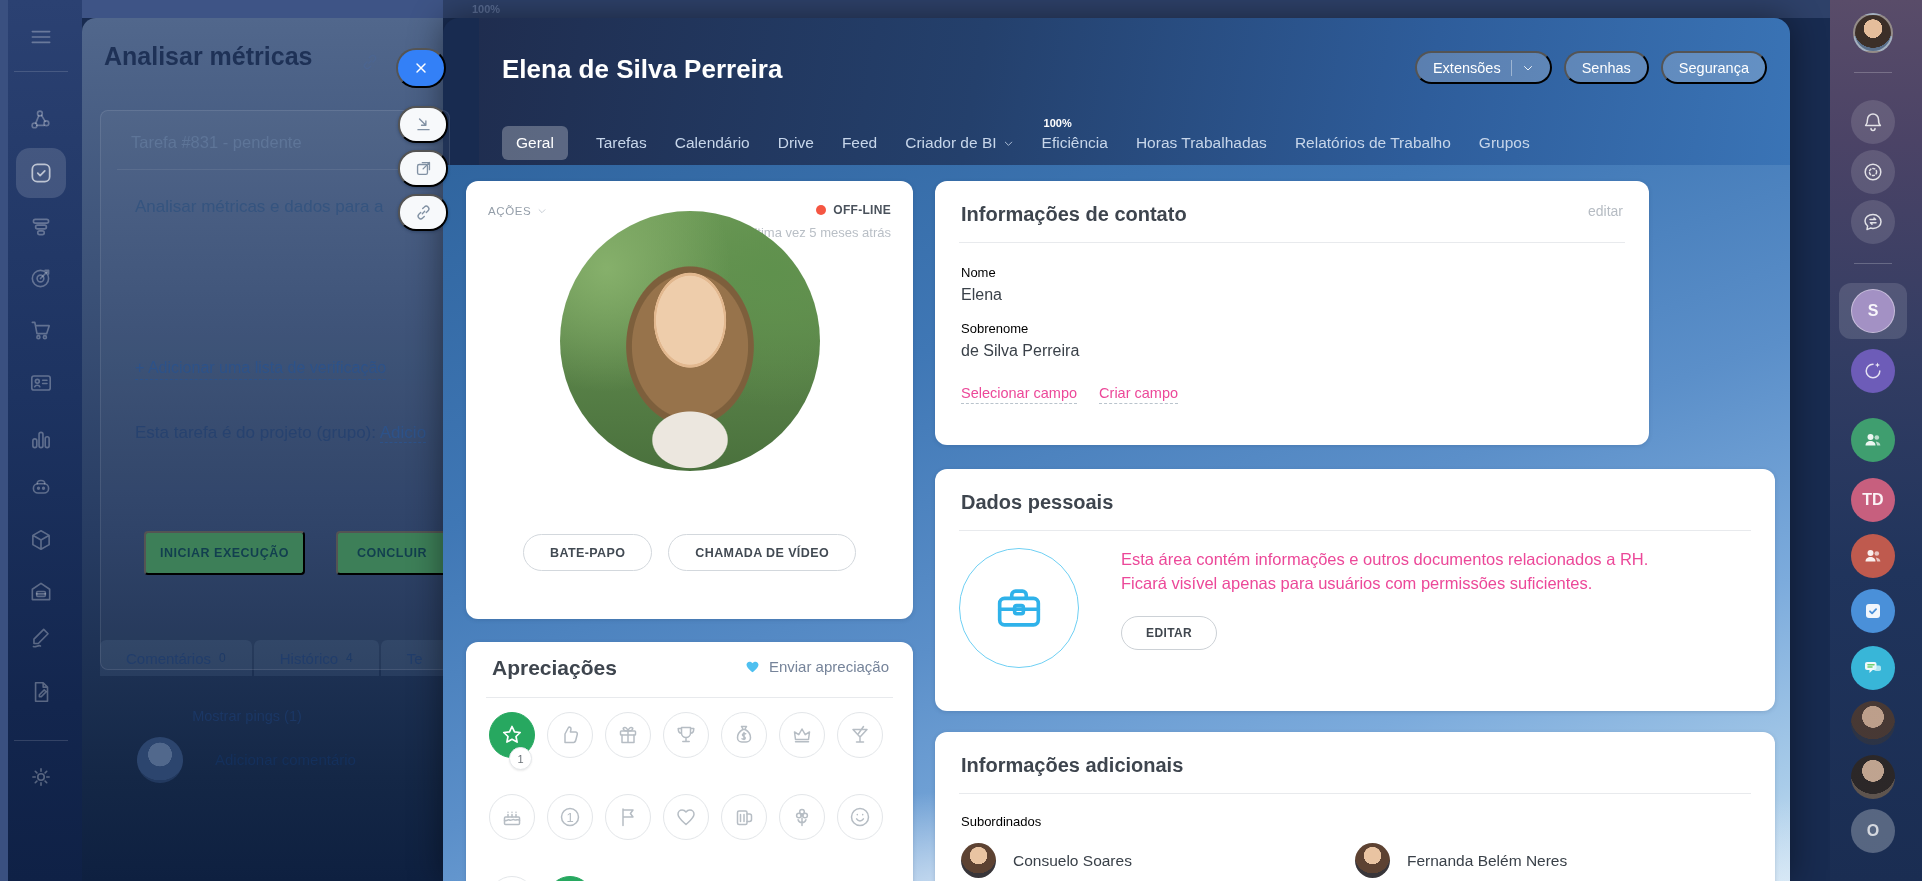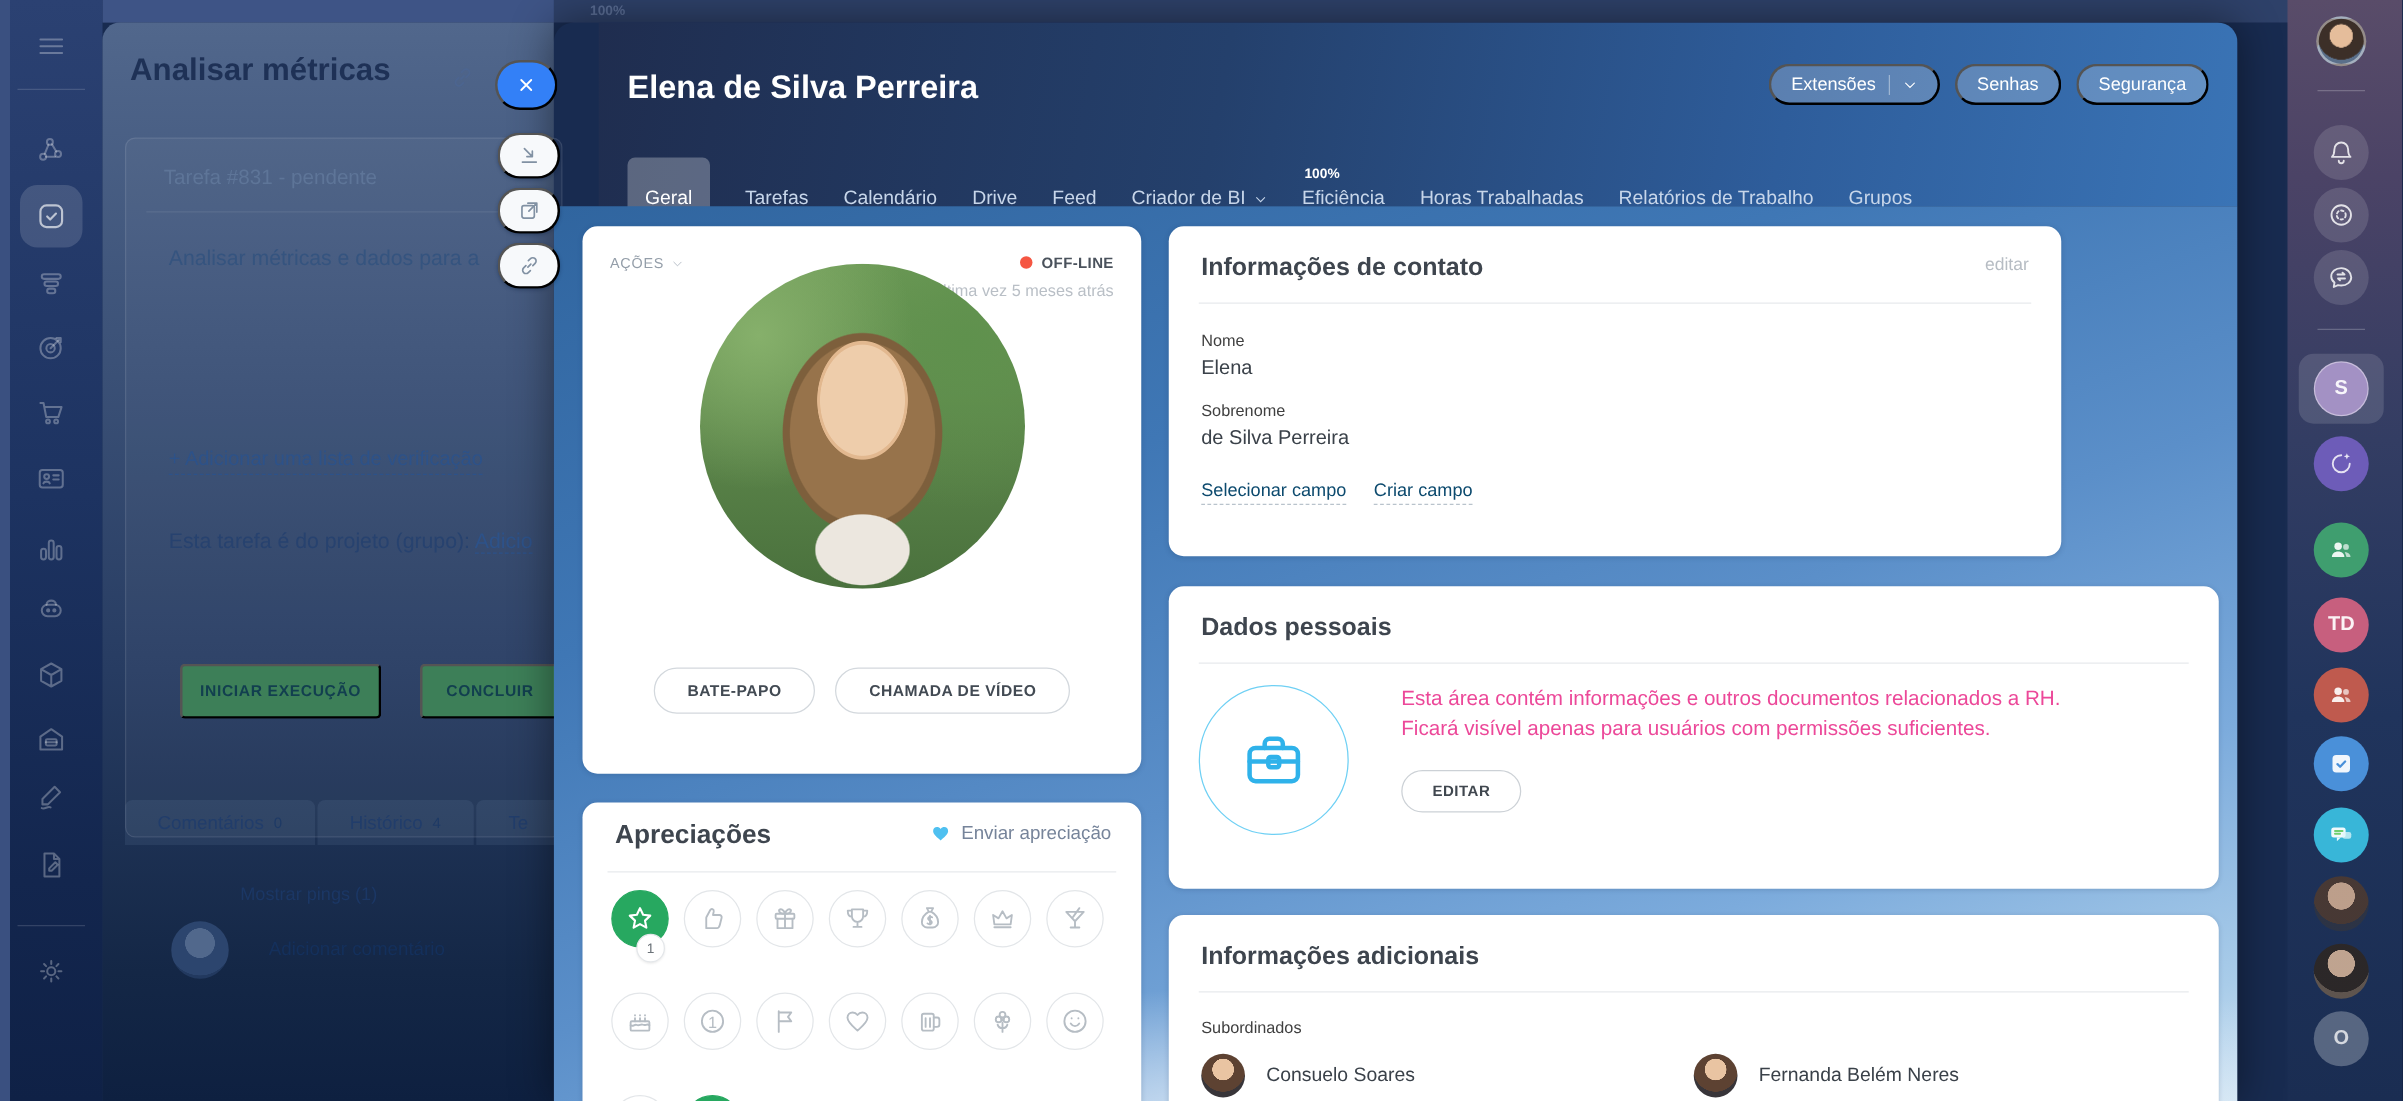--- a/index.html
+++ b/index.html
@@ -57,21 +57,21 @@
   .m-header { position:relative; height:147px;
     background:linear-gradient(100deg,#1f2d4f 0%,#24406c 38%,#2e5d9b 72%,#3a74b6 100%);margin-left:36px; }
   .m-title { left:23px; top:36px; font-size:26px; font-weight:bold; color:#fff; }
   .m-hbtns { right:23px; top:33px; display:flex; gap:12px; }
   .hbtn { height:33px; border-radius:17px; background:rgba(255,255,255,.22); color:#fff; font-size:14.5px;
     display:flex; align-items:center; padding:0 16px; gap:10px; }
   .hbtn .vdiv { width:1px; height:16px; background:rgba(255,255,255,.4); }
   .hbtn svg { width:12px; height:12px; stroke:#fff; fill:none; stroke-width:1.8; stroke-linecap:round; }
   .m-tabs { left:23px; top:108px; display:flex; align-items:center; gap:28px; }
   .m-tab { font-size:15.5px; color:#c7d6ea; display:flex; align-items:center; gap:6px; position:relative; white-space:nowrap; }
-  .m-tab.active { background:rgba(255,255,255,.27); color:#fff; border-radius:6px; padding:24px 14px;text-align:right; }
+  .m-tab.active { background:rgba(255,255,255,.27); color:#fff; border-radius:6px; padding:8px 14px;text-align:right; }
   .m-tab svg { width:11px; height:11px; stroke:#c7d6ea; fill:none; stroke-width:1.8; stroke-linecap:round; }
   .m-tab .sup { position:absolute; top:-17px; left:2px; font-size:11px; font-weight:bold; color:#fff; }
   .m-body { position:relative; height:716px;
     background:
       radial-gradient(ellipse 700px 190px at 44% 103%, rgba(255,255,255,.75), rgba(255,255,255,0) 60%),
       radial-gradient(ellipse 900px 240px at 85% 108%, rgba(235,243,250,.6), rgba(255,255,255,0) 62%),
       linear-gradient(160deg,#30659f 0%,#3f77b5 30%,#5b8fc9 55%,#7cabdc 75%,#a9cce9 92%,#cfe3f3 100%); }
   .card { position:absolute; background:#fff; border-radius:12px; box-shadow:0 1px 4px rgba(20,50,90,.18); }
 
   
@@ -104,23 +104,23 @@
   .ap-circ.green svg { stroke:#fff; stroke-width:1.7; }
   .ap-badge { position:absolute; left:19px; top:34px; width:23px; height:23px; border-radius:50%; background:#fff; border:1px solid #e4e7ea;
     box-shadow:0 1px 2px rgba(0,0,0,.08); font-size:11px; color:#6b7278; display:flex; align-items:center; justify-content:center; }
   .ap-circ .num { position:absolute; font-size:13px; color:#b6bdc4; }
 
   
   .rc-head { display:flex; justify-content:space-between; align-items:flex-start; padding:22px 26px 0 26px; }
   .rc-title { font-size:20px; color:#3e454e; }
   .rc-edit { font-size:14px; color:#b6bcc3; }
   .rc-div { margin:16px 24px 0 24px; height:1px; background:#e8eaed; }
-  .field-label { font-size:13px; color:#404040; }
+  .field-label { font-size:13px; color:#000000; }
   .field-value { font-size:16px; color:#3a4149; margin-top:6px; }
-  .dash-link { font-size:14.5px; color:#0c4a6e; border-bottom:1px dashed #b9c3cc; padding-bottom:2px; }
+  .dash-link { font-size:14.5px; color:#ec4899; border-bottom:1px dashed #b9c3cc; padding-bottom:2px; }
   .hr-circle { width:120px; height:120px; border-radius:50%; border:1.5px solid #6fd0f4; display:flex; align-items:center; justify-content:center; }
   .hr-circle svg { width:58px; height:58px; stroke:#2fb2ea; fill:none; stroke-width:1.5; stroke-linecap:round; stroke-linejoin:round; }
   .pd-text { font-size:16.5px; color:#ec4899; line-height:1.45; }
   .editar-btn { margin-top:20px; height:34px; border:1px solid #ccd1d6; border-radius:17px; background:#fff; color:#40474f;
     font-size:12px; font-weight:bold; letter-spacing:.4px; display:inline-flex; align-items:center; padding:0 24px; }
   .sub-row { display:flex; margin-top:14px; padding:0 26px; }
   .sub-item { display:flex; align-items:center; gap:17px; width:395px; }
   .sub-av { width:35px; height:35px; border-radius:50%; flex:none;
     background:radial-gradient(circle at 50% 36%, #e9c4a2 0 30%, #5d4232 31% 62%, #383539 63%); }
   .sub-name { font-size:15.5px; color:#3a4149; }

